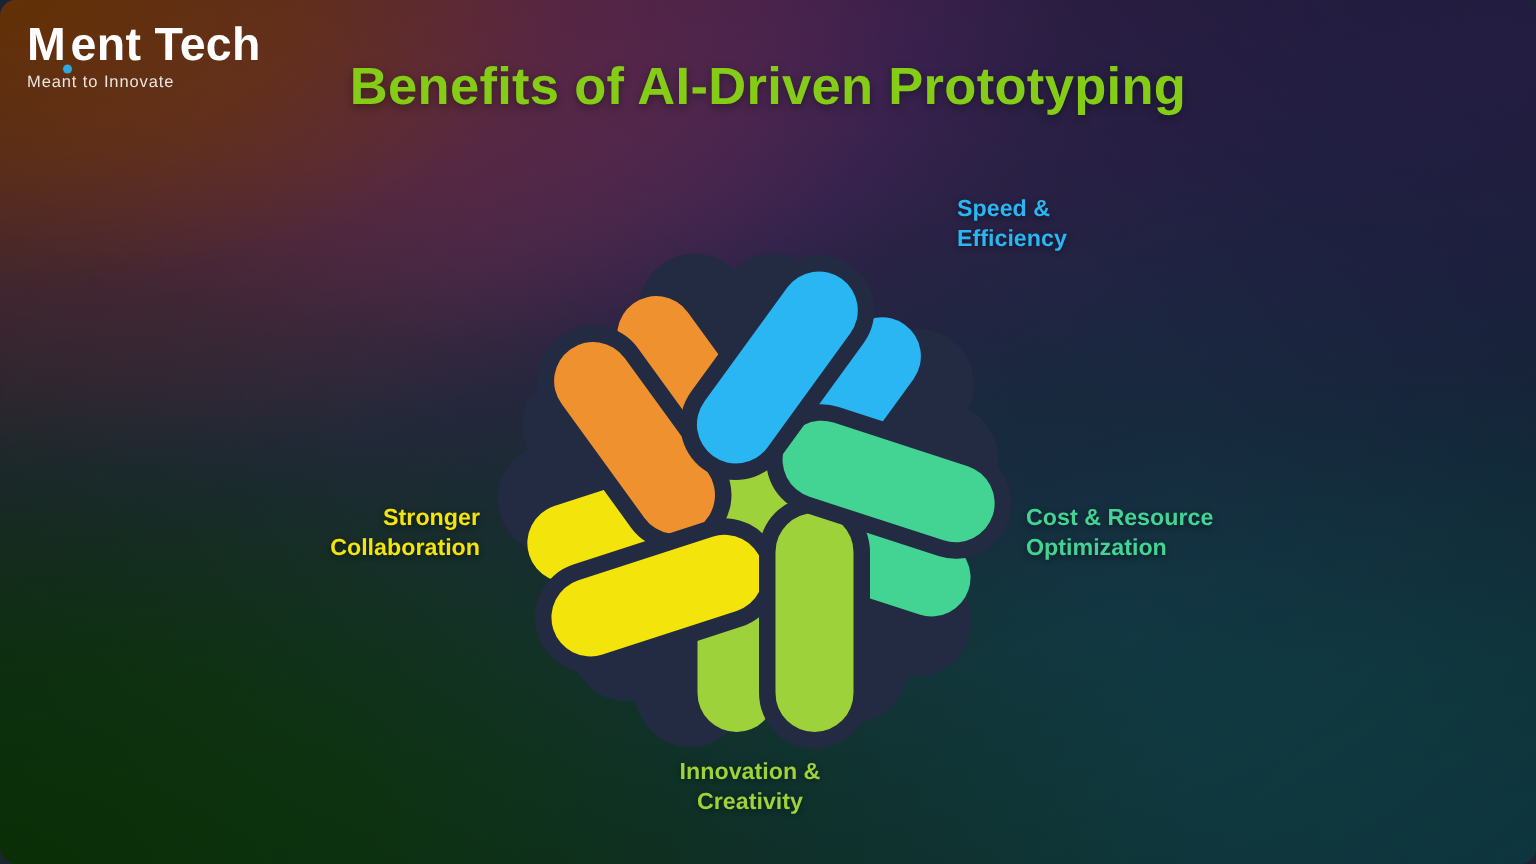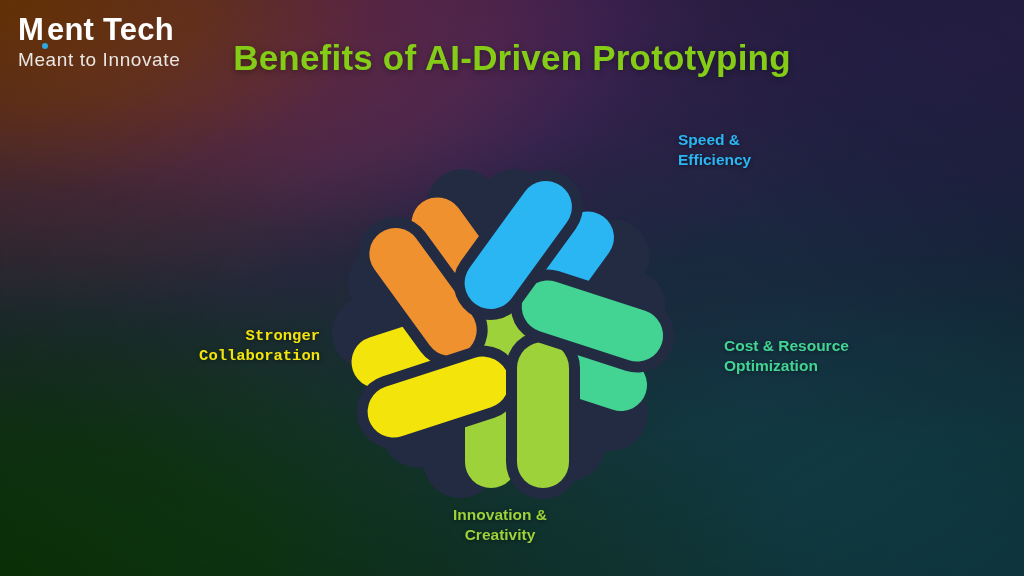--- a/index.html
+++ b/index.html
@@ -7,20 +7,21 @@
   body {
     font-family:"Liberation Sans", sans-serif;
     background:#1b2433;
     overflow:hidden;
   }
   #slide {
     position:relative;
     width:1024px; height:576px;
     overflow:hidden;
     background:#17202e;
+    border-radius:11px;
   }
   
   .bg-base {
     position:absolute; inset:0;
     background:
       radial-gradient(115% 105% at 0% 0%,   #7a3c06 0%, rgba(122,60,6,0.72) 17%, rgba(110,50,20,0.32) 32%, rgba(0,0,0,0) 52%),
       radial-gradient(95% 95% at 30% 0%,    #5d2569 0%, rgba(93,37,105,0.65) 22%, rgba(70,30,85,0.25) 42%, rgba(0,0,0,0) 62%),
       radial-gradient(110% 110% at 100% 4%, #2b2350 0%, rgba(36,31,73,0.7) 22%, rgba(26,30,62,0.3) 45%, rgba(0,0,0,0) 68%),
       radial-gradient(120% 115% at 0% 100%, #0c3907 0%, rgba(12,57,7,0.8) 20%, rgba(15,52,18,0.35) 42%, rgba(0,0,0,0) 66%),
       radial-gradient(125% 120% at 100% 100%, #11414c 0%, rgba(17,65,76,0.72) 22%, rgba(16,50,62,0.3) 46%, rgba(0,0,0,0) 70%),
@@ -50,21 +51,21 @@
     width:6px; height:6px;
     border-radius:50%;
     background:#2fa8dd;
     position:relative;
     top:9px;
     margin:0 -1px 0 -2px;
   }
   .logo-tag {
     display:block;
     margin-top:5px;
-    font-size:19px;
+    font-size:11px;
     font-weight:400;
     color:#eae6e2;
     letter-spacing:0.6px;
     white-space:nowrap;
   }
 
   
   .title {
     position:absolute;
     top:38px; left:0; width:1024px;
@@ -79,26 +80,26 @@
   
   .label {
     position:absolute;
     font-size:15.5px;
     font-weight:700;
     line-height:1.32;
     white-space:pre-line;
     text-shadow:0 1px 4px rgba(0,0,0,0.45);
   }
   .label-l { text-align:right; }
-  .label-r { text-align:left;margin-left:40px; }
+  .label-r { text-align:left; }
   .label-c { text-align:center; }
 
   #lbl-accuracy     { left:165px; top:130px; width:203px; color:#f0912f; }
   #lbl-speed        { left:638px; top:130px; width:215px; color:#29b6f2; }
-  #lbl-collab       { left:100px; top:326px; width:220px; color:#f3e40b;font-family:Liberation Mono, monospace; }
+  #lbl-collab       { left:100px; top:336px; width:220px; color:#f3e40b; }
   #lbl-cost         { left:684px; top:336px; width:230px; color:#43d494; }
   #lbl-innovation   { left:390px; top:505px; width:220px; color:#9ed23a; }
 
   
   #knot {
     position:absolute;
     left:318px; top:152px;
     width:370px; height:348px;
   }
 </style>

